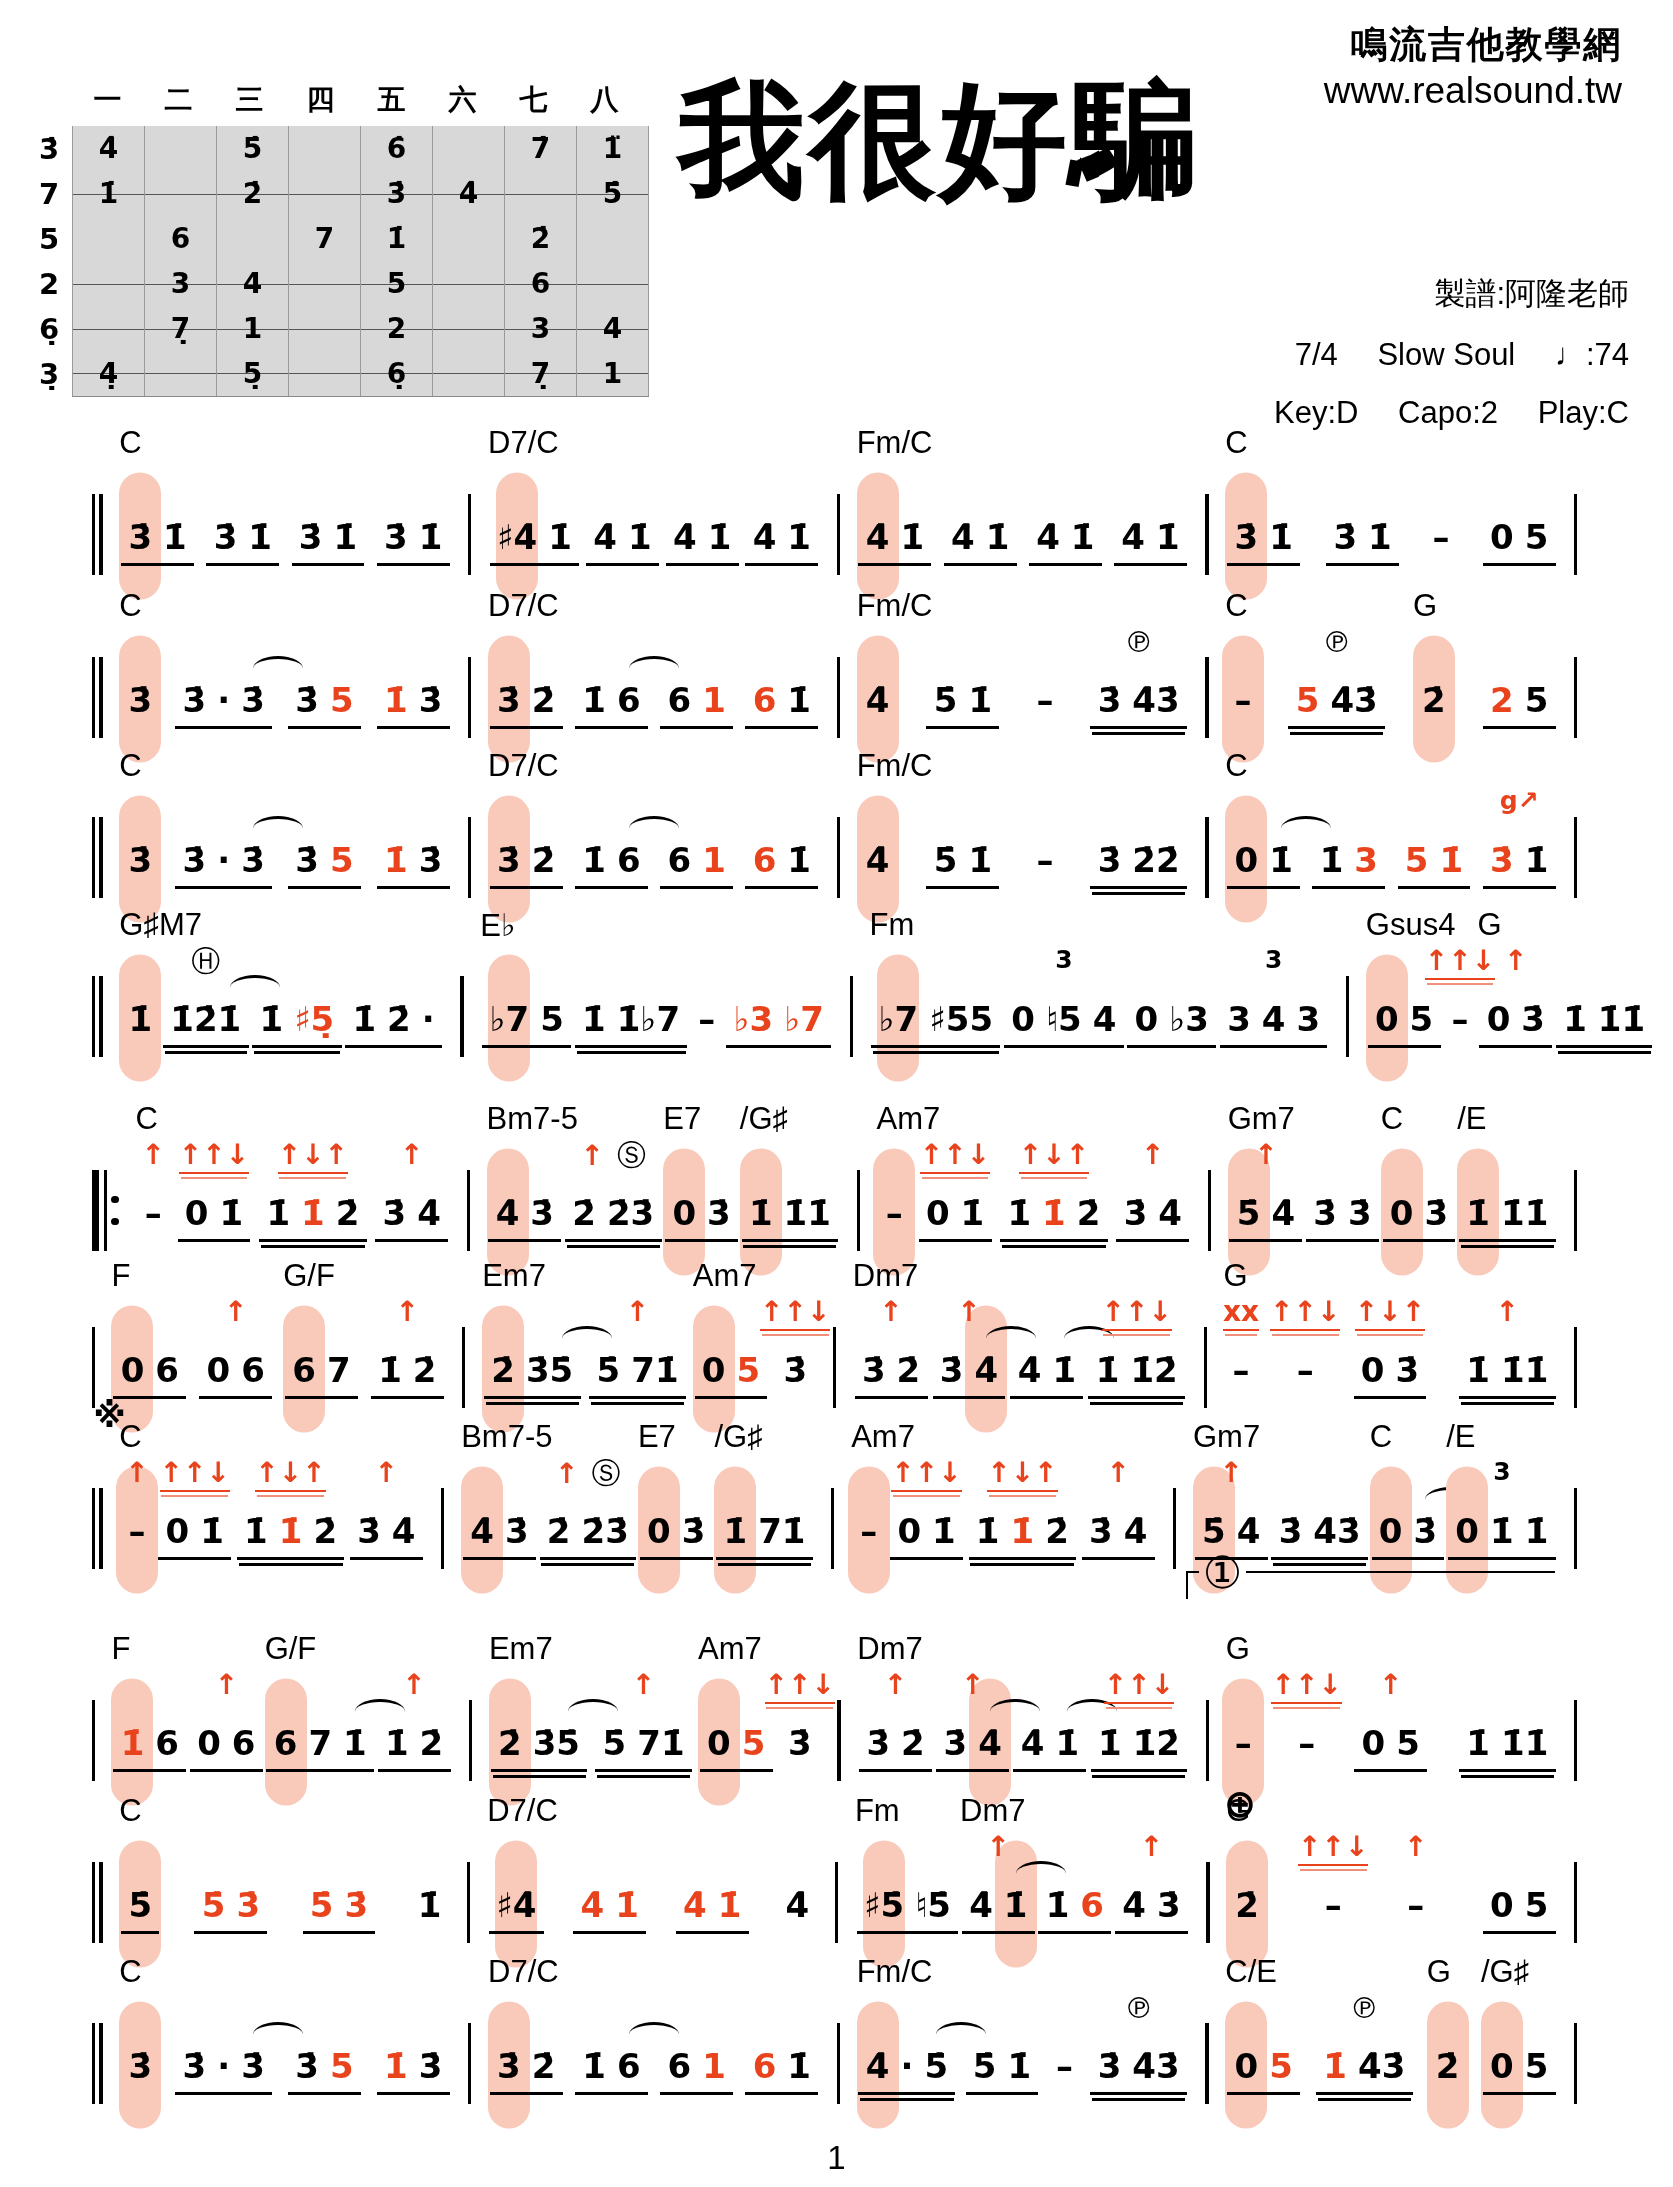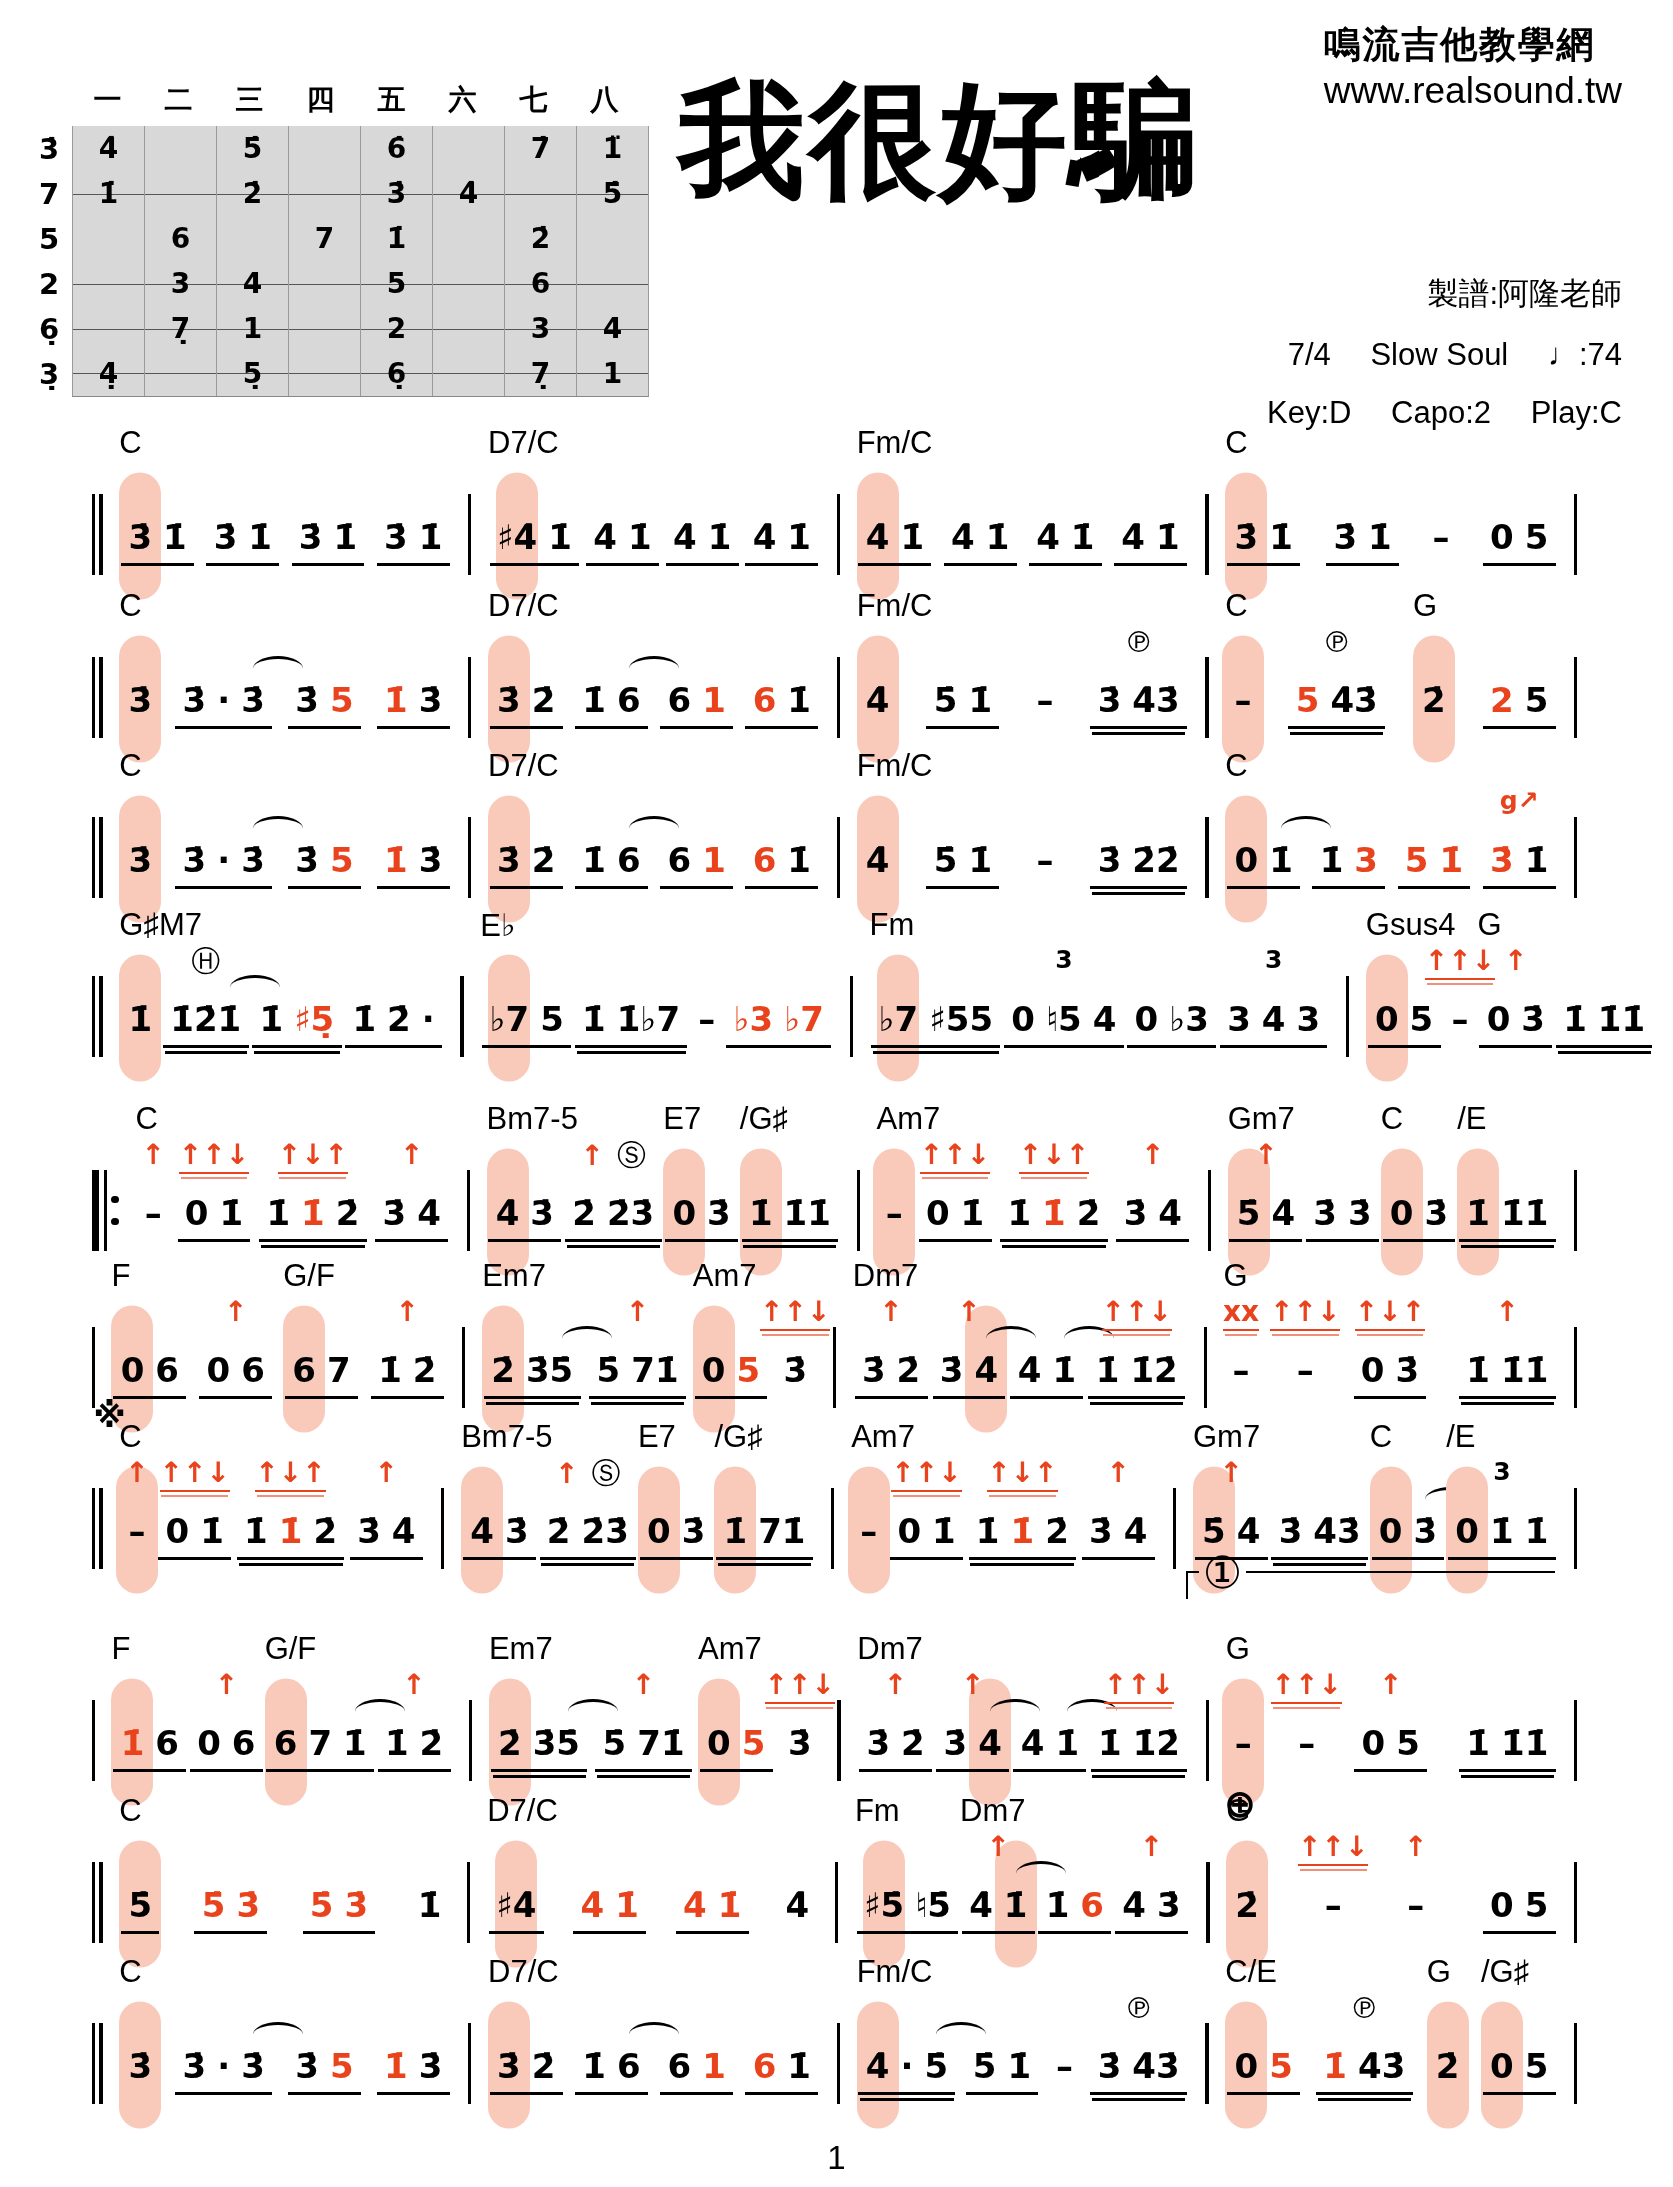--- a/index.html
+++ b/index.html
@@ -1,23 +1,23 @@
 <!DOCTYPE html>
 <html style="font-size:14.8px"><head>
 <meta charset="utf-8">
 <style>
   html,body{margin:0;padding:0;}
   body{width:1673px;height:2187px;position:relative;background:#fff;font-family:"Liberation Sans",sans-serif;color:#000;overflow:hidden;}
 
   
-  #site{position:absolute;right:51px;top:20px;text-align:left;}
+  #site{position:absolute;right:51px;top:20px;text-align:right;}
   #site .sname{font:600 37px "Liberation Sans",sans-serif;letter-spacing:1.8px;}
   #site .surl{font:400 37px "Liberation Sans",sans-serif;margin-top:0;}
   #title{position:absolute;left:678px;top:57px;font:800 127px "Liberation Sans",sans-serif;letter-spacing:3.7px;white-space:nowrap;}
-  #credits{position:absolute;right:51px;top:273px;text-align:right;font:400 31px "Liberation Sans",sans-serif;}
+  #credits{position:absolute;right:44px;top:273px;text-align:right;font:400 31px "Liberation Sans",sans-serif;}
   #credits div{margin-bottom:22px;white-space:nowrap;}
   #credits .sp{display:inline-block;width:31px;}
 
   
   #fretboard{position:absolute;left:26px;top:81px;}
   .fb-hrow{display:flex;margin-left:46px;}
   .fb-h{width:71px;text-align:center;font:600 28px "DejaVu Sans",sans-serif;padding-bottom:7.4px;}
   .fb-row{display:flex;height:45px;align-items:center;}
   .fb-open{width:46px;text-align:center;font:700 29px "DejaVu Sans",sans-serif;}
   .fb-cells{display:flex;position:relative;background:#d8d8d8;height:45px;align-items:center;}

